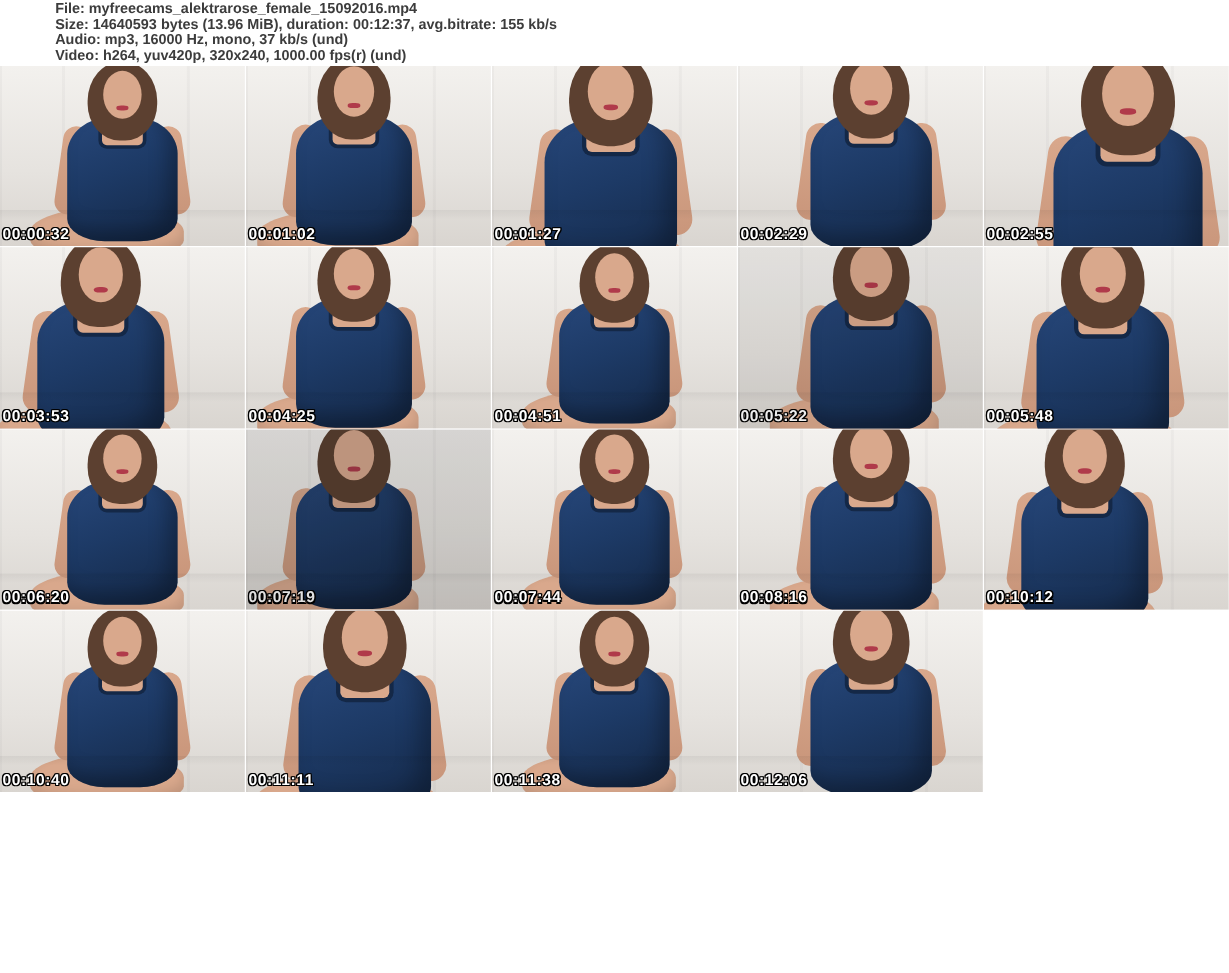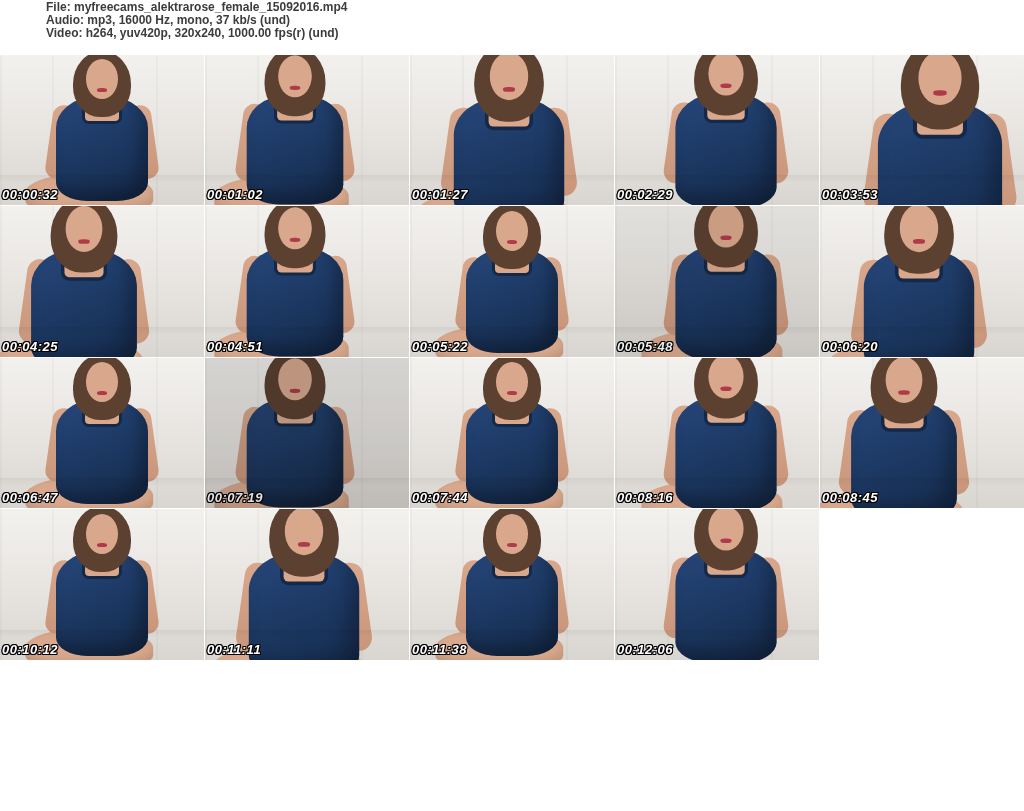--- a/index.html
+++ b/index.html
@@ -107,28 +107,28 @@
 
   .ts{
     position:absolute;left:2px;bottom:3px;
     font-size:13px;font-weight:bold;letter-spacing:0.5px;
     color:var(--ts-fill);
     text-shadow:
       -1px -1px 0 var(--ts-outline), 1px -1px 0 var(--ts-outline),
       -1px  1px 0 var(--ts-outline), 1px  1px 0 var(--ts-outline),
       -1px  0   0 var(--ts-outline), 1px  0   0 var(--ts-outline),
        0   -1px 0 var(--ts-outline), 0    1px 0 var(--ts-outline);
-    font-style: italic;
   }
 </style>
 </head>
 <body>
 
 <div class="header">
   <div class="line">File: myfreecams_alektrarose_female_15092016.mp4</div>
+  <div class="line">Size: 14640593 bytes (13.96 MiB), duration: 00:12:37, avg.bitrate: 155 kb/s</div>
   <div class="line">Audio: mp3, 16000 Hz, mono, 37 kb/s (und)</div>
   <div class="line">Video: h264, yuv420p, 320x240, 1000.00 fps(r) (und)</div>
 </div>
 
 <div class="grid">
 
   <div class="thumb">
     <div class="figure">
         <div class="legs"></div>
         <div class="arm-l"></div>
@@ -174,20 +174,31 @@
 
   <div class="thumb">
     <div class="figure">
         <div class="legs"></div>
         <div class="arm-l"></div>
         <div class="arm-r"></div>
         <div class="dress"></div>
         <div class="hair"></div>
         <div class="face"></div>
       </div>
+    <span class="ts">00:02:55</span>
+  </div>
+  <div class="thumb">
+    <div class="figure">
+        <div class="legs"></div>
+        <div class="arm-l"></div>
+        <div class="arm-r"></div>
+        <div class="dress"></div>
+        <div class="hair"></div>
+        <div class="face"></div>
+      </div>
     <span class="ts">00:03:53</span>
   </div>
   <div class="thumb">
     <div class="figure">
         <div class="legs"></div>
         <div class="arm-l"></div>
         <div class="arm-r"></div>
         <div class="dress"></div>
         <div class="hair"></div>
         <div class="face"></div>
@@ -241,31 +252,20 @@
   </div>
   <div class="thumb">
     <div class="figure">
         <div class="legs"></div>
         <div class="arm-l"></div>
         <div class="arm-r"></div>
         <div class="dress"></div>
         <div class="hair"></div>
         <div class="face"></div>
       </div>
-    <span class="ts">00:06:47</span>
-  </div>
-  <div class="thumb">
-    <div class="figure">
-        <div class="legs"></div>
-        <div class="arm-l"></div>
-        <div class="arm-r"></div>
-        <div class="dress"></div>
-        <div class="hair"></div>
-        <div class="face"></div>
-      </div>
     <span class="ts">00:07:19</span>
   </div>
 
   <div class="thumb">
     <div class="figure">
         <div class="legs"></div>
         <div class="arm-l"></div>
         <div class="arm-r"></div>
         <div class="dress"></div>
         <div class="hair"></div>
@@ -277,31 +277,20 @@
     <div class="figure">
         <div class="legs"></div>
         <div class="arm-l"></div>
         <div class="arm-r"></div>
         <div class="dress"></div>
         <div class="hair"></div>
         <div class="face"></div>
       </div>
     <span class="ts">00:08:16</span>
   </div>
-  <div class="thumb">
-    <div class="figure">
-        <div class="legs"></div>
-        <div class="arm-l"></div>
-        <div class="arm-r"></div>
-        <div class="dress"></div>
-        <div class="hair"></div>
-        <div class="face"></div>
-      </div>
-    <span class="ts">00:08:45</span>
-  </div>
 
   <div class="thumb">
     <div class="figure">
         <div class="legs"></div>
         <div class="arm-l"></div>
         <div class="arm-r"></div>
         <div class="dress"></div>
         <div class="hair"></div>
         <div class="face"></div>
       </div>
@@ -309,20 +298,31 @@
   </div>
   <div class="thumb">
     <div class="figure">
         <div class="legs"></div>
         <div class="arm-l"></div>
         <div class="arm-r"></div>
         <div class="dress"></div>
         <div class="hair"></div>
         <div class="face"></div>
       </div>
+    <span class="ts">00:10:40</span>
+  </div>
+  <div class="thumb">
+    <div class="figure">
+        <div class="legs"></div>
+        <div class="arm-l"></div>
+        <div class="arm-r"></div>
+        <div class="dress"></div>
+        <div class="hair"></div>
+        <div class="face"></div>
+      </div>
     <span class="ts">00:11:11</span>
   </div>
   <div class="thumb">
     <div class="figure">
         <div class="legs"></div>
         <div class="arm-l"></div>
         <div class="arm-r"></div>
         <div class="dress"></div>
         <div class="hair"></div>
         <div class="face"></div>

